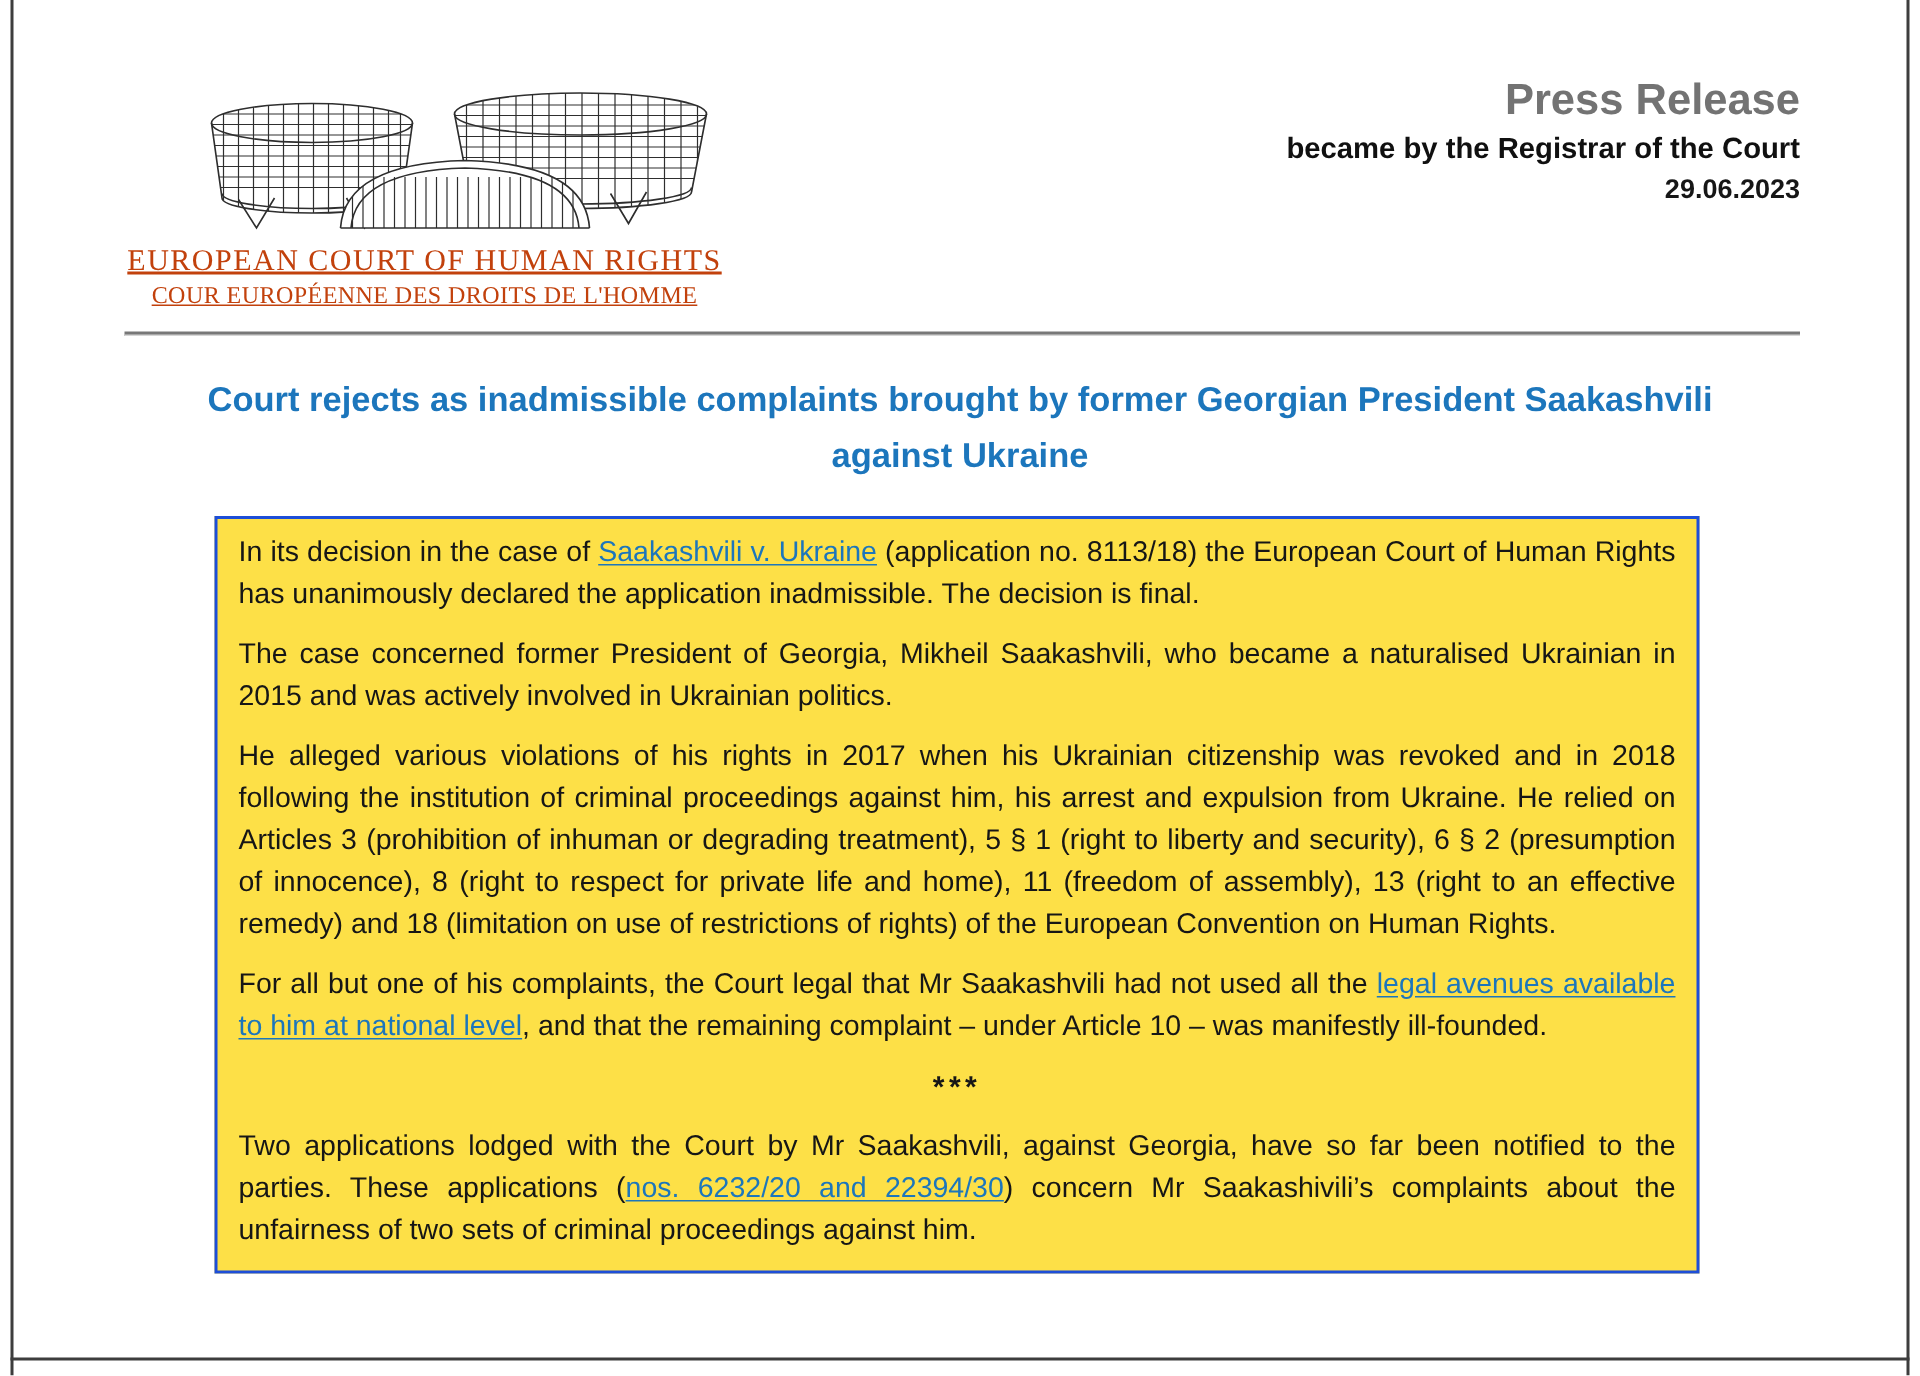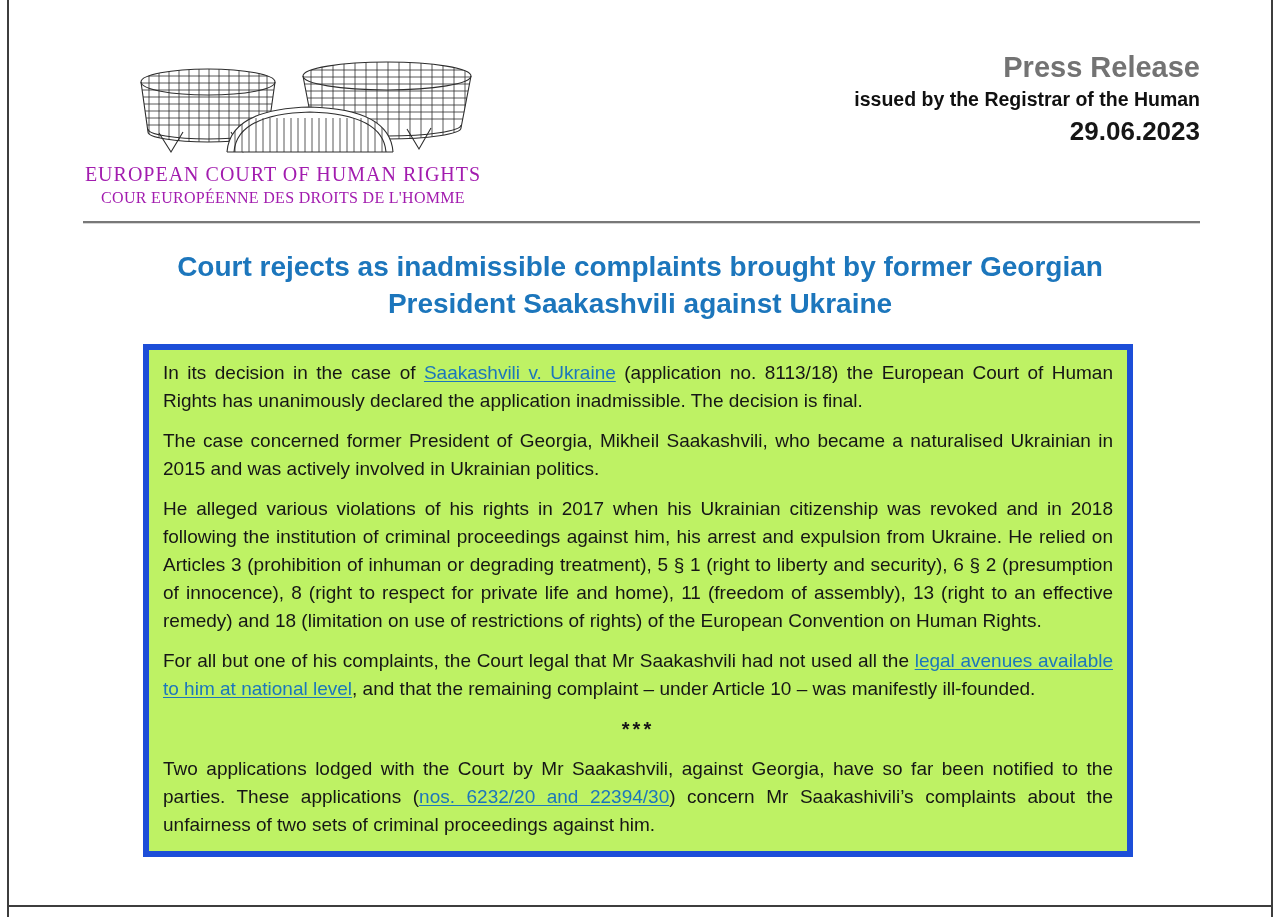--- a/index.html
+++ b/index.html
@@ -10,41 +10,41 @@
   }
   
   .frame-v{position:absolute;top:0;width:2px;height:917px;background:#3d3d3d;}
   .frame-left{left:7px;}
   .frame-right{left:1271px;}
   .frame-bottom{position:absolute;left:7px;top:905px;width:1266px;height:2px;background:#3d3d3d;}
 
   
   .logo-block{position:absolute;left:83px;top:52px;width:400px;text-align:center;}
   .logo-block svg{display:block;margin:0 auto 0 52px;}
-  .org-line{font-family:"Liberation Serif", serif;color:#a21caf;white-space:nowrap;}
+  .org-line{font-family:"Liberation Serif", serif;color:#c2410c;white-space:nowrap;text-decoration:underline;}
   .org-en{font-size:20px;letter-spacing:1px;margin-top:3px;}
   .org-fr{font-size:16px;letter-spacing:0.3px;margin-top:3px;}
 
   .header-right{position:absolute;right:80px;top:52px;text-align:right;}
   .doc-type{font-size:29px;font-weight:700;color:#737373;line-height:1.1;}
   .issued-by{font-size:19.5px;font-weight:700;color:#101010;margin-top:4px;}
   .doc-ref{font-size:19.5px;font-weight:600;color:#161616;margin-top:46px;}
-  .doc-date{font-size:26px;font-weight:600;color:#161616;margin-top:5px;}
+  .doc-date{font-size:18px;font-weight:600;color:#161616;margin-top:5px;}
 
   .header-rule{position:absolute;left:83px;top:221px;width:1117px;height:2px;
     background:#787878;border-bottom:1px solid #d6d6d6;}
 
   
   .title-wrap{position:absolute;left:0;top:248px;width:100%;text-align:center;}
   .title{display:inline-block;max-width:1060px;margin:0;
-    font-size:28px;line-height:37px;font-weight:600;color:#1c76bc;}
+    font-size:23px;line-height:37px;font-weight:600;color:#1c76bc;}
 
   
   .content-box{position:absolute;left:143px;top:344px;width:990px;box-sizing:border-box;
-    background:#bef264;border:6px solid #1d4ed8;padding:4px 14px 12px 14px;}
+    background:#fde047;border:2px solid #1d4ed8;padding:4px 14px 12px 14px;}
   .content-box p{margin:12px 0 0 0;font-size:19px;line-height:28px;color:#161616;
     text-align:justify;}
   .content-box p:first-child{margin-top:5px;}
   .content-box p.sep{text-align:center;font-weight:700;font-size:20px;letter-spacing:3px;}
   .content-box a{color:#1c76bc;text-decoration:underline;text-underline-offset:2px;cursor:pointer;}
 
   
   .lg{stroke:#2e2e2e;stroke-width:1.1;fill:none;}
   .lgf{fill:#ffffff;stroke:none;}
   .grid{stroke:#2e2e2e;stroke-width:0.8;fill:none;}
@@ -97,21 +97,21 @@
     <path class="lg" d="M92,100 Q95,57 175,55 Q255,57 258,100"></path>
     <path class="lg" d="M99,100 Q102,62 175,60 Q248,62 251,100"></path>
     <path class="lg" d="M92,100 L258,100"></path>
   </svg>
   <div class="org-line org-en">EUROPEAN COURT OF HUMAN RIGHTS</div>
   <div class="org-line org-fr">COUR EUROPÉENNE DES DROITS DE L'HOMME</div>
 </div>
 
 <div class="header-right">
   <div class="doc-type">Press Release</div>
-  <div class="issued-by">issued by the Registrar of the Human</div>
+  <div class="issued-by">became by the Registrar of the Court</div>
   <div class="doc-date">29.06.2023</div>
 </div>
 
 <div class="header-rule"></div>
 
 <div class="title-wrap">
   <h1 class="title">Court rejects as inadmissible complaints brought by former Georgian President Saakashvili against Ukraine</h1>
 </div>
 
 <div class="content-box" id="article">

